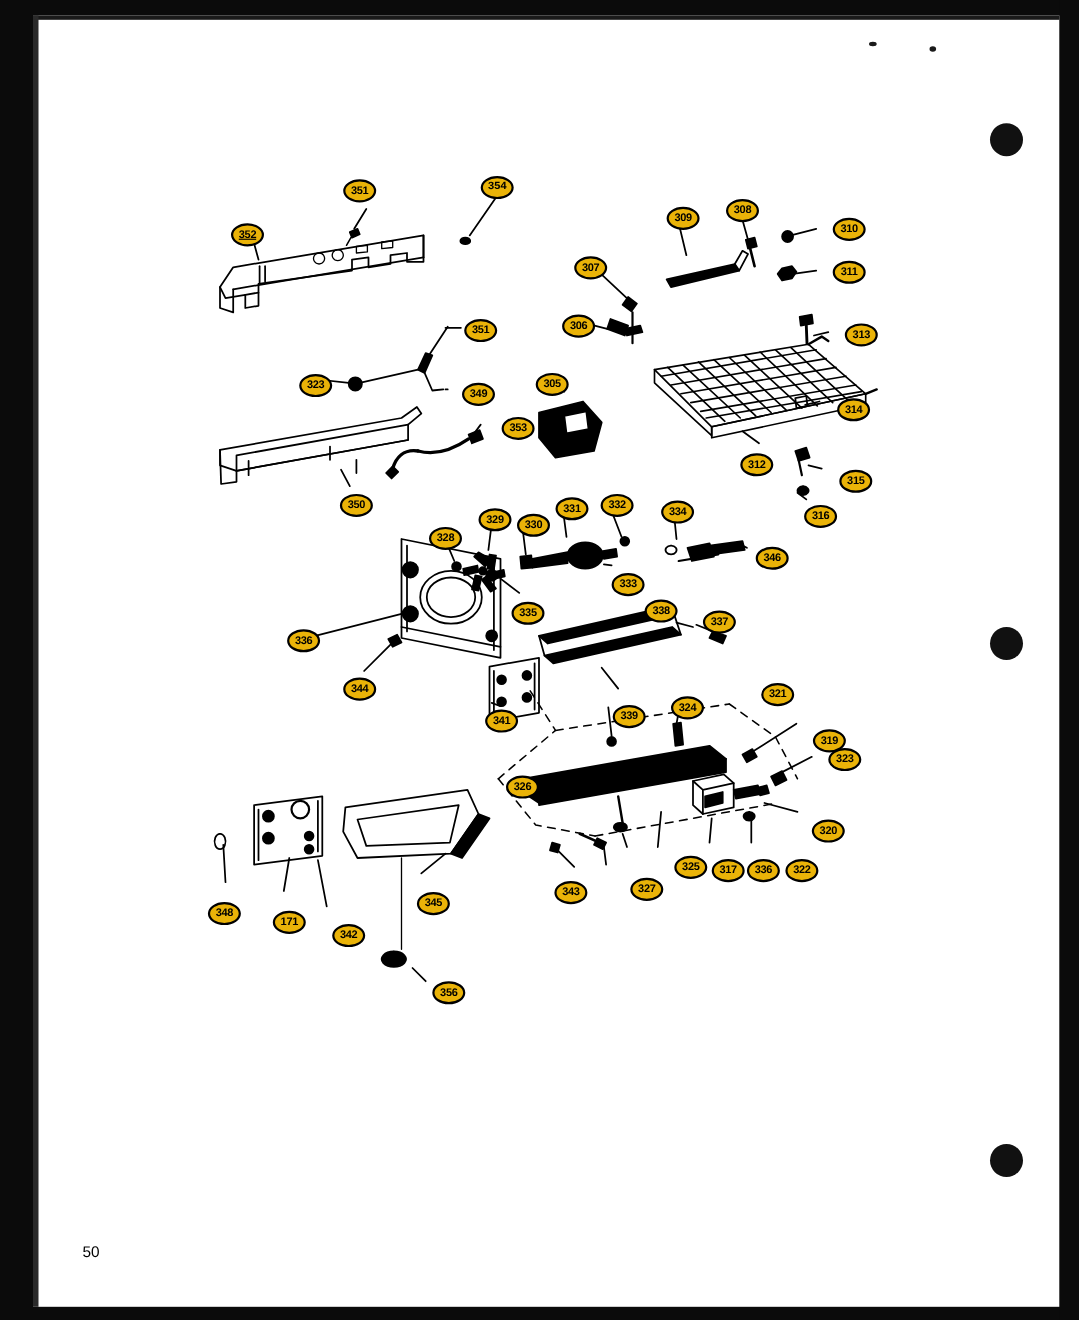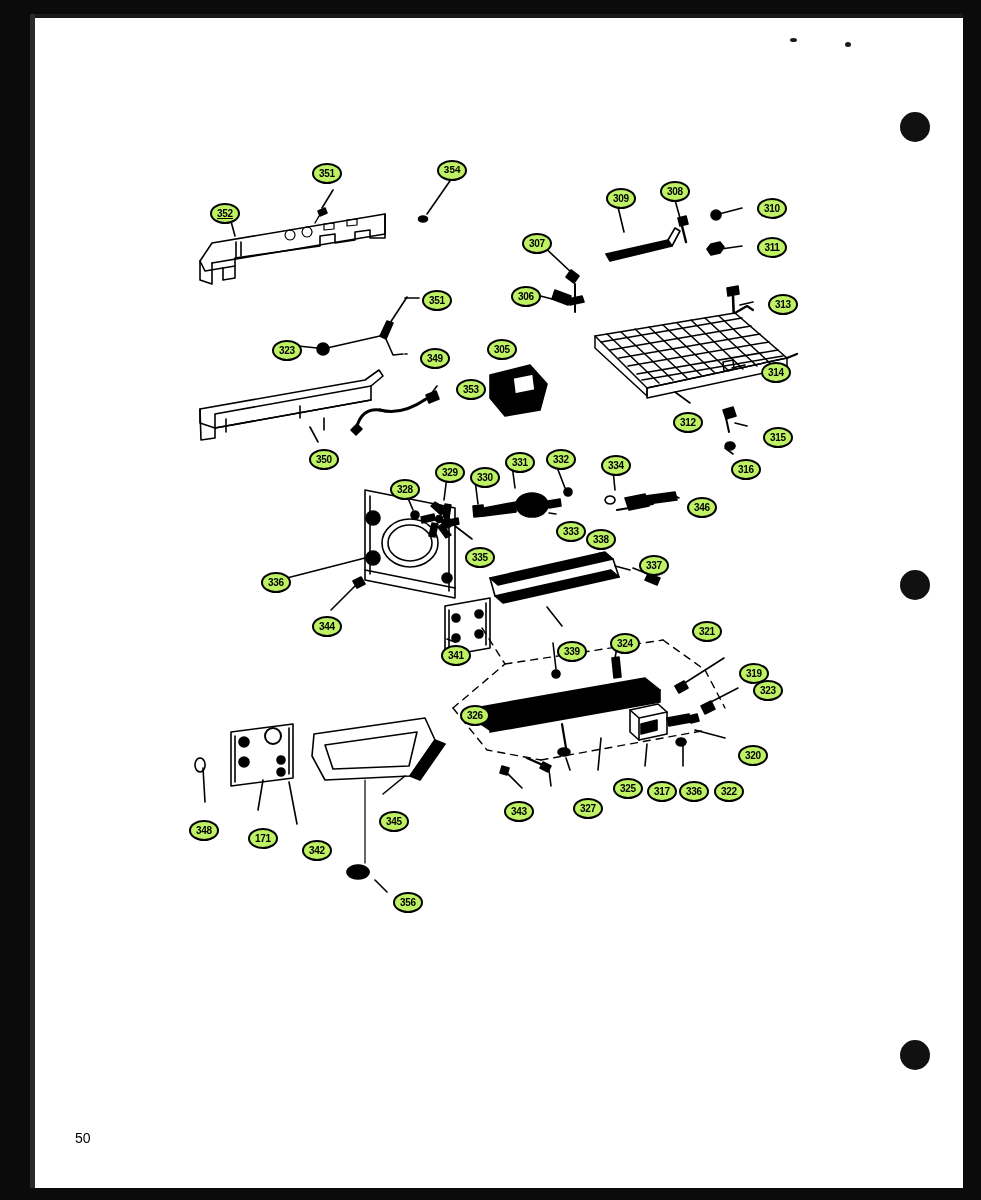--- a/index.html
+++ b/index.html
@@ -60,21 +60,21 @@
     height: 1170px;
   }
 
   
   .callout {
     position: absolute;
     width: 30px;
     height: 21px;
     border: 2px solid #000;
     border-radius: 50%;
-    background: #bef264;
+    background: #eab308;
     color: #000;
     font-size: 10px;
     font-weight: bold;
     font-family: "Liberation Sans", sans-serif;
     display: flex;
     align-items: center;
     justify-content: center;
     letter-spacing: -0.3px;
     box-sizing: border-box;
   }
@@ -400,21 +400,21 @@
     <div class="callout" style="left:274px; top:431px;">350</div>
     <div class="callout" style="left:355px; top:461px;">328</div>
     <div class="callout" style="left:400px; top:444px;">329</div>
     <div class="callout" style="left:435px; top:449px;">330</div>
     <div class="callout" style="left:470px; top:434px;">331</div>
     <div class="callout" style="left:511px; top:431px;">332</div>
     <div class="callout" style="left:566px; top:437px;">334</div>
     <div class="callout" style="left:652px; top:479px;">346</div>
     <div class="callout" style="left:521px; top:503px;">333</div>
     <div class="callout" style="left:430px; top:529px;">335</div>
-    <div class="callout" style="left:551px; top:511px;">338</div>
+    <div class="callout" style="left:551px; top:527px;">338</div>
     <div class="callout" style="left:604px; top:537px;">337</div>
     <div class="callout" style="left:226px; top:554px;">336</div>
     <div class="callout" style="left:277px; top:598px;">344</div>
     <div class="callout" style="left:406px; top:627px;">341</div>
     <div class="callout" style="left:522px; top:623px;">339</div>
     <div class="callout" style="left:575px; top:615px;">324</div>
     <div class="callout" style="left:657px; top:603px;">321</div>
     <div class="callout" style="left:704px; top:645px;">319</div>
     <div class="callout" style="left:718px; top:662px;">323</div>
     <div class="callout" style="left:425px; top:687px;">326</div>

